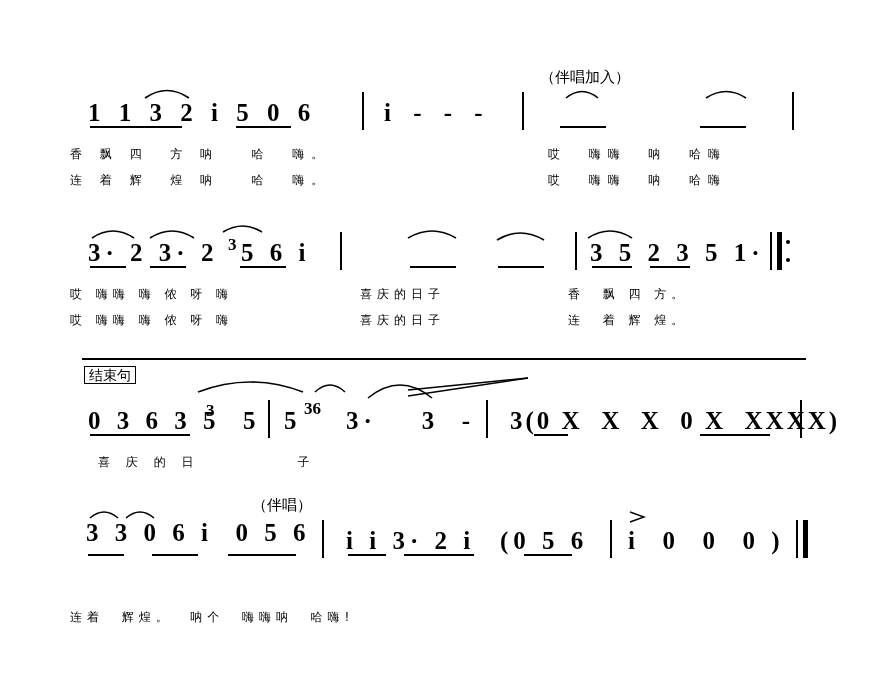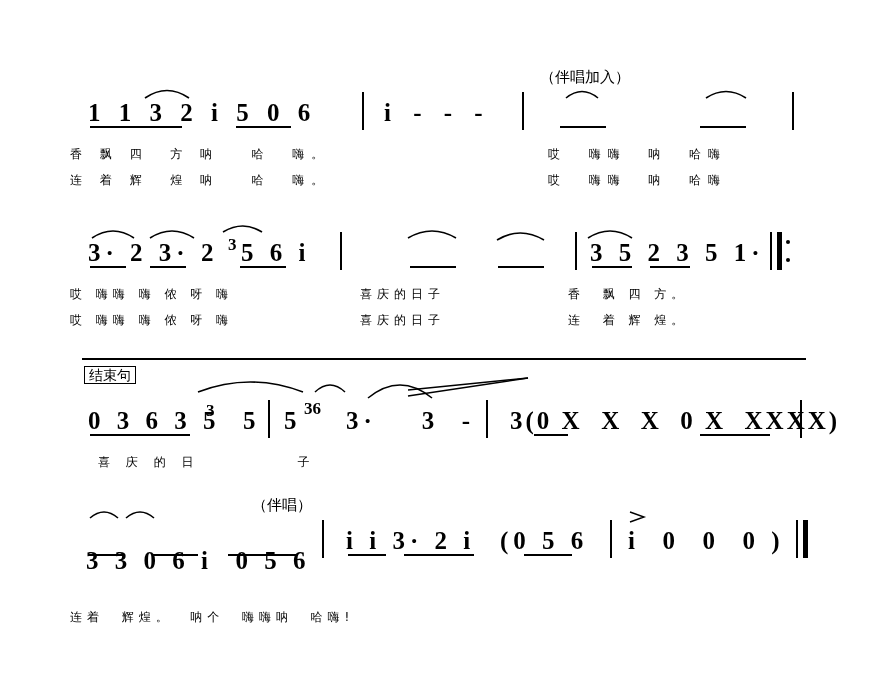--- a/index.html
+++ b/index.html
@@ -200,21 +200,21 @@
   <div class="abs jianpu" style="left:510px; top:408px; letter-spacing:3px;">3(0 X  X  X  0 X  XXXX)</div>
   <div class="beam" style="left:534px; top:434px; width:34px;"></div>
   <div class="beam" style="left:700px; top:434px; width:70px;"></div>
 
   <div class="barline" style="left:800px; top:400px; height:38px;"></div>
 
   <div class="abs lyric" style="left:98px; top:456px; letter-spacing:6px;">喜 庆 的 日          子</div>
 
   <div class="abs annot" style="left:252px; top:498px;">（伴唱）</div>
 
-  <div class="abs jianpu" style="left:86px; top:548px; letter-spacing:5px;text-align:center;">3 3 0 6 i  0 5 6</div>
+  <div class="abs jianpu" style="left:86px; top:520px; letter-spacing:5px;text-align:center;">3 3 0 6 i  0 5 6</div>
   <div class="beam" style="left:88px; top:554px; width:36px;"></div>
   <div class="beam" style="left:152px; top:554px; width:46px;"></div>
   <div class="beam" style="left:228px; top:554px; width:68px;"></div>
 
   <div class="barline" style="left:322px; top:520px; height:38px;"></div>
 
   <div class="abs jianpu" style="left:346px; top:528px; letter-spacing:5px;">i i 3· 2 i</div>
   <div class="beam" style="left:348px; top:554px; width:38px;"></div>
   <div class="beam" style="left:404px; top:554px; width:70px;"></div>
 

